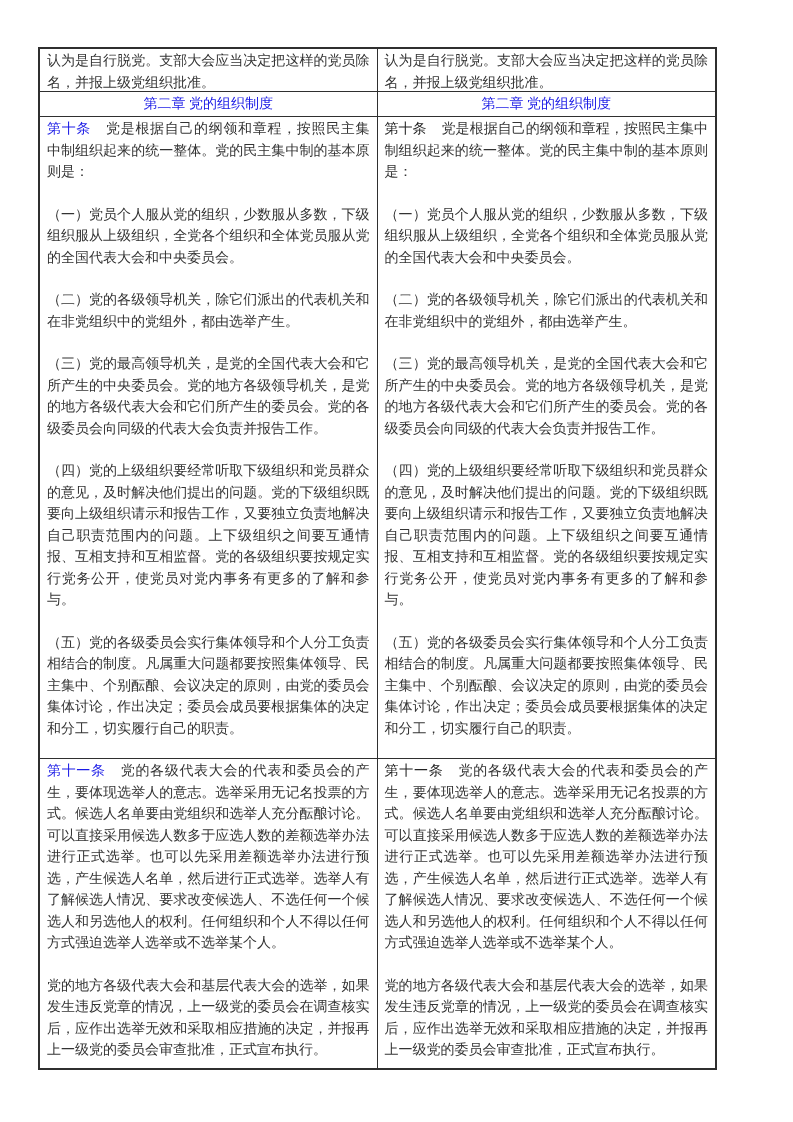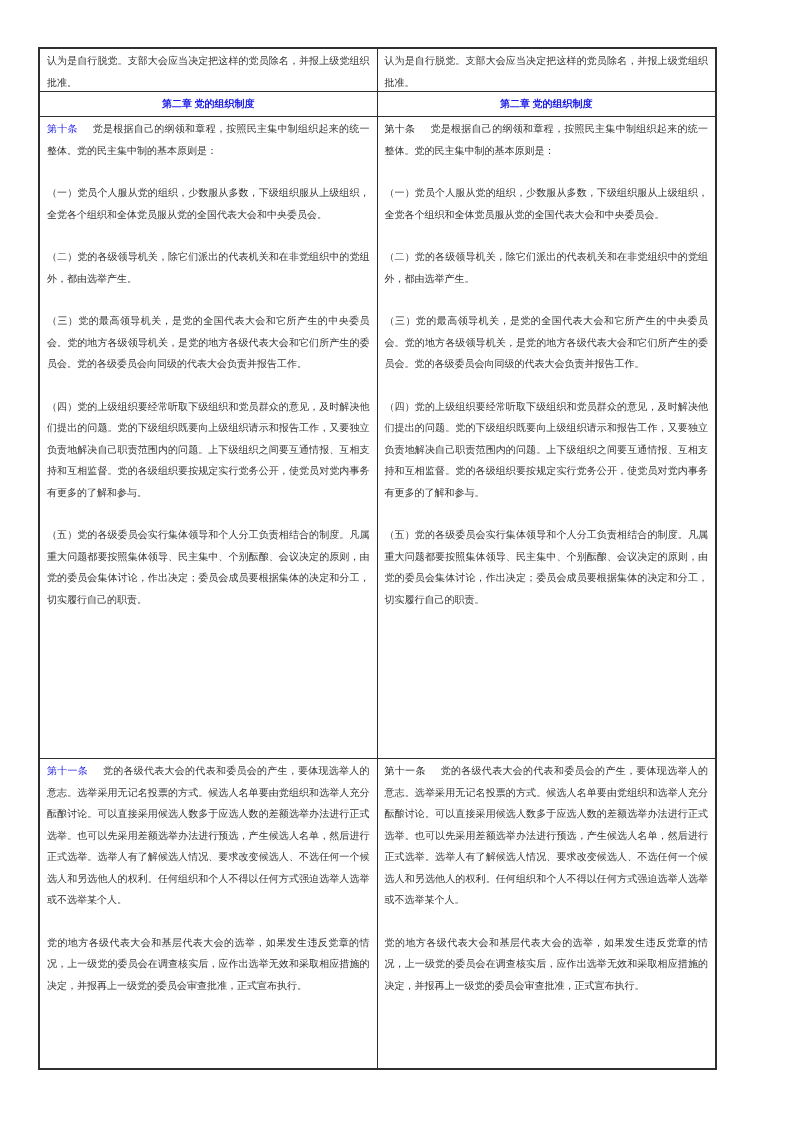--- a/index.html
+++ b/index.html
@@ -23,31 +23,31 @@
     grid-template-rows:43px 25px 642px 1fr;
     min-width:0;
   }
   .col-left{border-right:1px solid #2f2f2f;}
   .cell{
     box-sizing:border-box;
     border-bottom:1px solid #2f2f2f;
     padding:1px 7px 0 7px;
     overflow:hidden;
     color:#333333;
-    font-size:10px;
+    font-size:14px;
     line-height:21.5px;
     text-align:justify;
   }
   .cell:last-child{border-bottom:none;}
   .cell p{margin:0 0 21px 0;}
   .cell p:last-child{margin-bottom:0;}
   .chapter-cell{
     display:flex;align-items:center;justify-content:center;
     padding:0 7px;
-    font-weight:bold;
+    font-weight:normal;
     color:#1a1ae6;
     text-align:center;
   }
   .art-label{font-weight:normal;margin-right:15px;}
   .art-label.blue{color:#1a1ae6;}
   .art-label.black{color:#222222;}
 </style>
 </head>
 <body>
 

